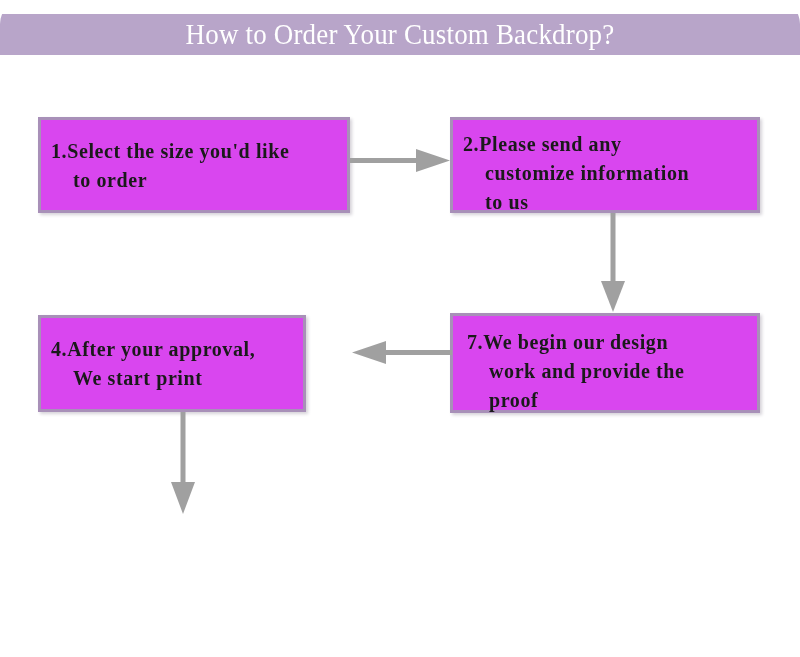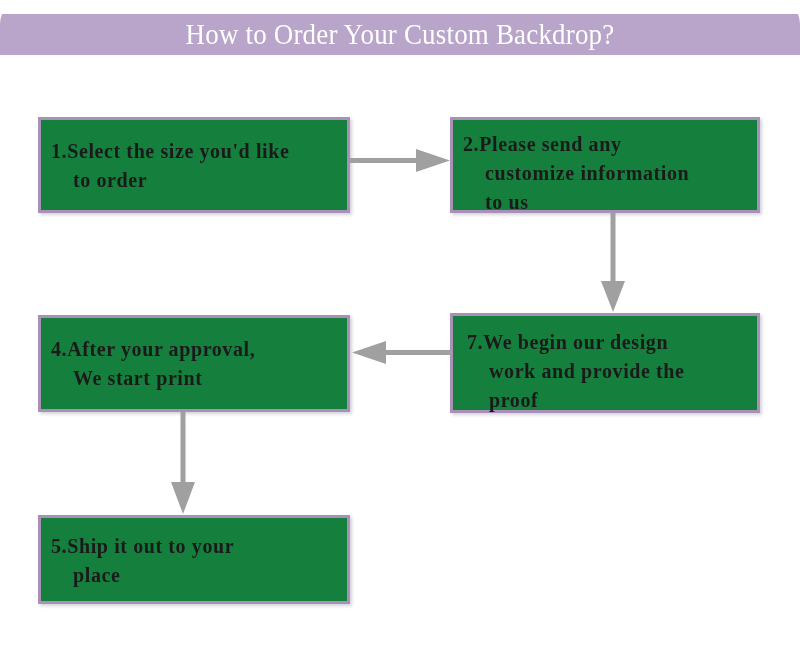--- a/index.html
+++ b/index.html
@@ -41,21 +41,21 @@
     letter-spacing: 0.2px;
     transform: scaleX(0.93);
     transform-origin: center center;
     white-space: nowrap;
   }
 
   
   .flow-box {
     position: absolute;
     box-sizing: border-box;
-    background: #15803d;
+    background: #d946ef;
     border: 3px solid #a890b8;
     box-shadow: 2px 2px 3px rgba(120,110,130,0.30);
   }
   .flow-box .box-text {
     position: absolute;
     left: 10px;
     right: 8px;
     font-family: "Liberation Serif", "DejaVu Serif", serif;
     font-weight: 700;
     font-size: 20px;
@@ -69,21 +69,21 @@
 
   #box-1 { left: 38px;  top: 117px; width: 312px; height: 96px; }
   #box-1 .box-text { top: 17px; }
 
   #box-2 { left: 450px; top: 117px; width: 310px; height: 96px; }
   #box-2 .box-text { top: 10px; }
 
   #box-3 { left: 450px; top: 313px; width: 310px; height: 100px; }
   #box-3 .box-text { top: 12px; left: 14px; }
 
-  #box-4 { left: 38px;  top: 315px; width: 312px; height: 97px; padding-left: 32px; }
+  #box-4 { left: 38px;  top: 315px; width: 268px; height: 97px; padding-left: 32px; }
   #box-4 .box-text { top: 17px; }
 
   #box-5 { left: 38px;  top: 515px; width: 312px; height: 89px; }
   #box-5 .box-text { top: 14px; }
 
   
   .arrow { position: absolute; }
   .arrow svg { display: block; }
 
   #arrow-1-to-2 { left: 350px; top: 146px; }
@@ -114,24 +114,20 @@
     <div class="box-text">7.We begin our design
 work and provide the
 proof</div>
   </div>
 
   <div class="flow-box" id="box-4">
     <div class="box-text">4.After your approval,
 We start print</div>
   </div>
 
-  <div class="flow-box" id="box-5">
-    <div class="box-text">5.Ship it out to your
-place</div>
-  </div>
 
   <div class="arrow" id="arrow-1-to-2">
     <svg width="102" height="30" viewBox="0 0 102 30">
       <rect x="0" y="12" width="72" height="5" fill="#a0a0a0"></rect>
       <polygon points="66,3 100,14.5 66,26" fill="#a0a0a0"></polygon>
     </svg>
   </div>
 
   <div class="arrow" id="arrow-2-to-3">
     <svg width="34" height="101" viewBox="0 0 34 101">

